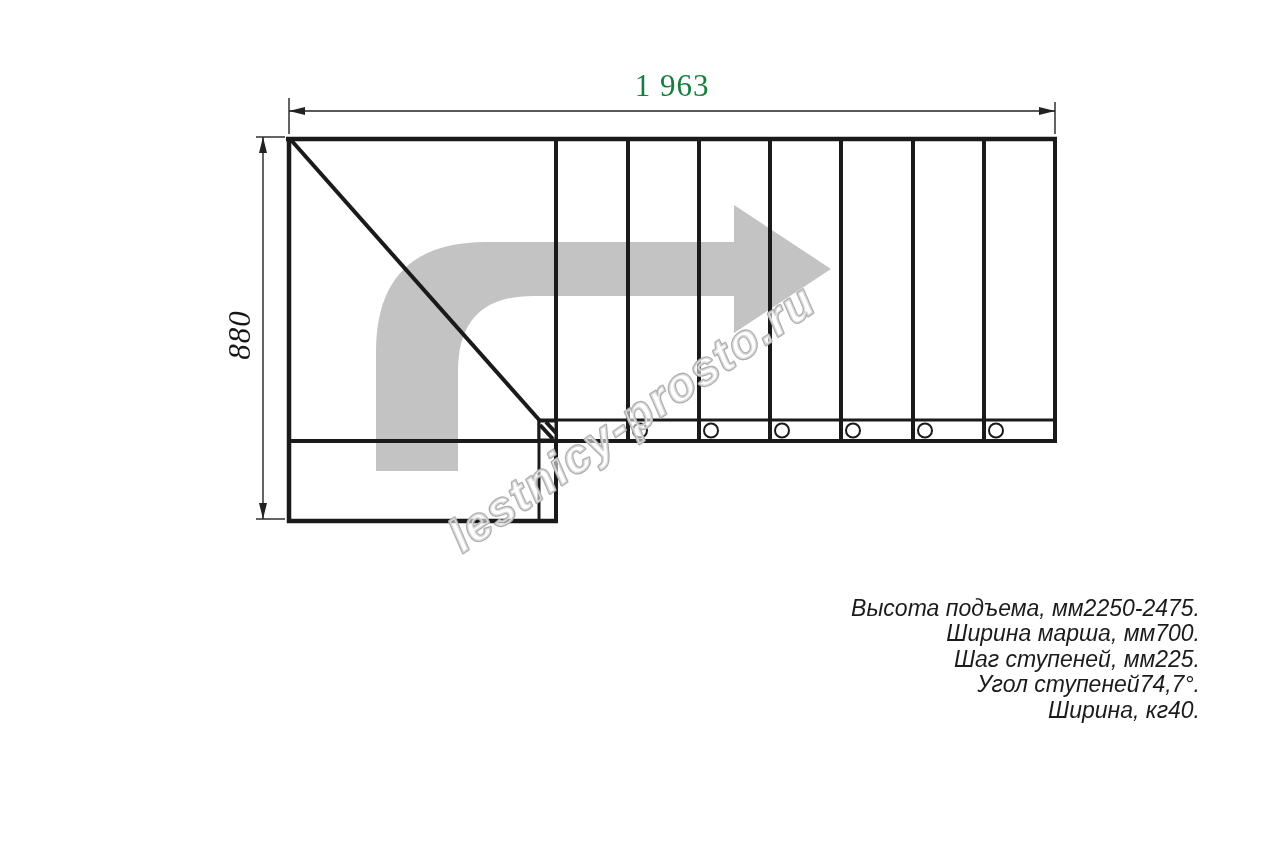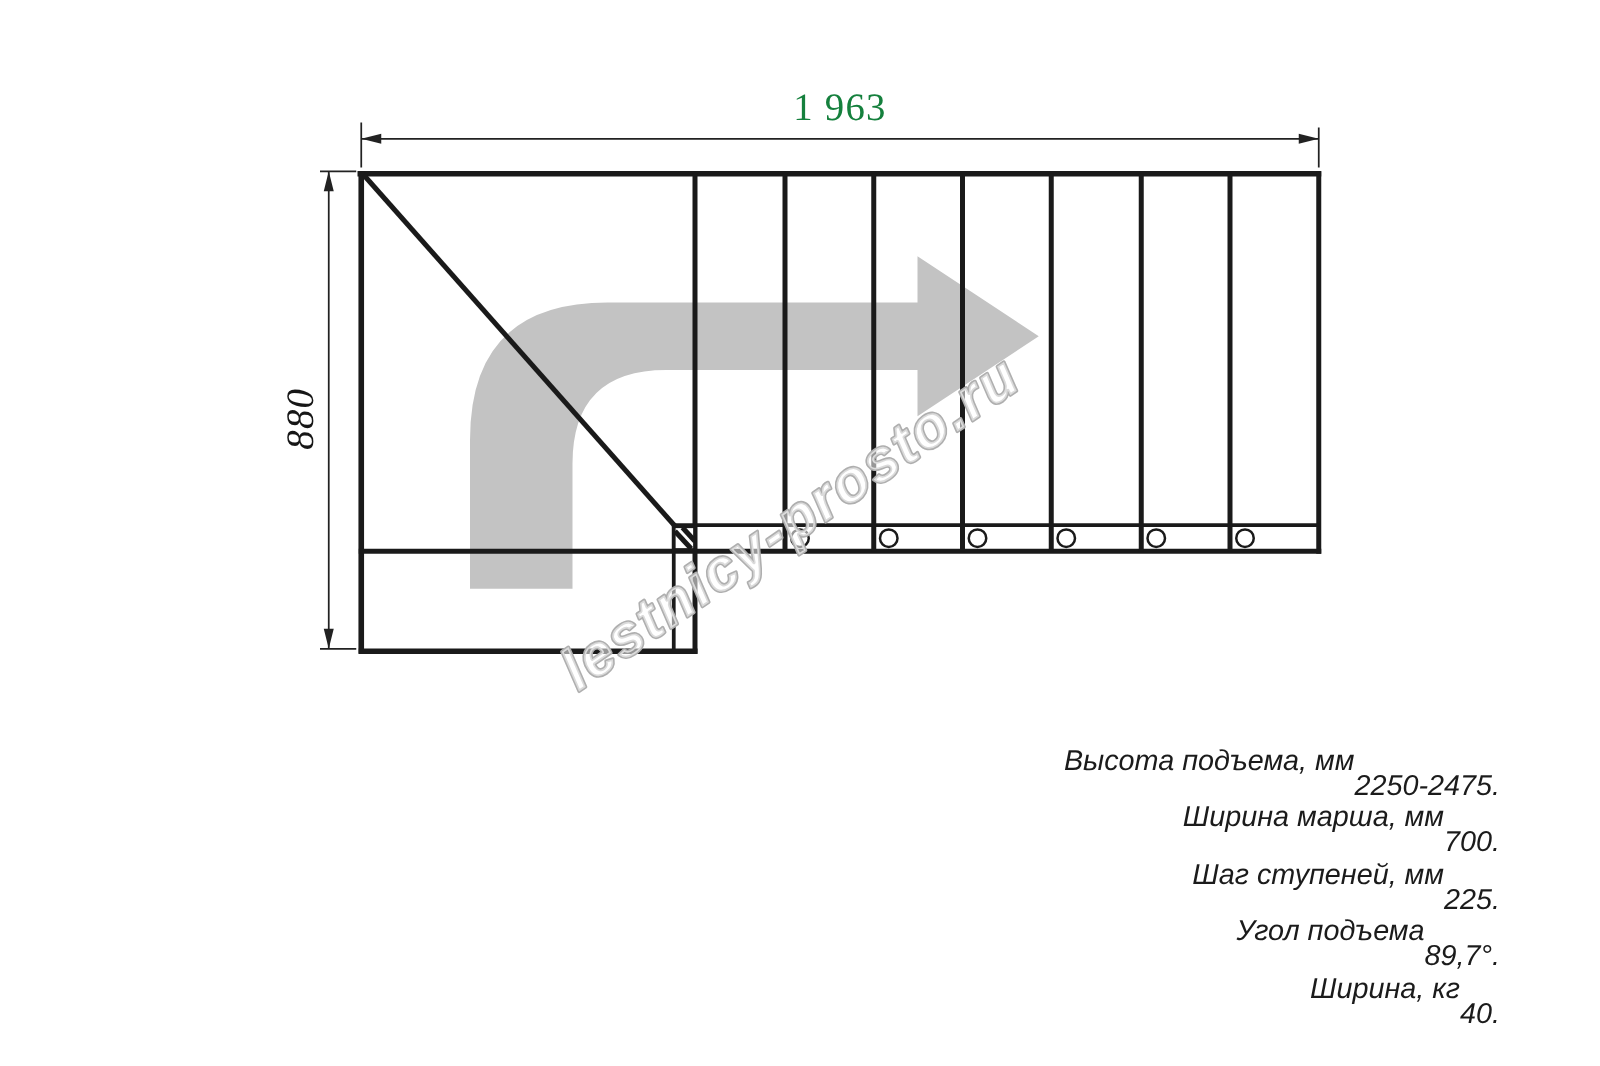--- a/index.html
+++ b/index.html
@@ -18,21 +18,21 @@
     font-family:"Liberation Serif",serif;font-style:italic;font-size:31px;color:#161616;
     transform:rotate(-90deg);transform-origin:50% 50%;letter-spacing:1px;
   }
   .specs{
     position:absolute;left:873px;top:596px;width:327px;
     font-family:"Liberation Sans",sans-serif;font-style:italic;
     font-size:23px;color:#1b1b1b;
   }
   .spec-row{display:flex;justify-content:flex-end;line-height:25.4px;white-space:nowrap;}
   .spec-label{text-align:left;}
-  .spec-value{text-align:right;margin-top:20px;}
+  .spec-value{text-align:right;}
 </style>
 </head>
 <body>
 
 <div class="canvas">
 
   <svg class="drawing-svg" width="1280" height="853" viewBox="0 0 1280 853">
 
     <path fill="#c3c3c3" d="M376,471 L376,352 Q376,242 486,242 L734,242 L734,205 L831,269 L734,333 L734,296 L533,296 Q458,296 458,371 L458,471 Z"></path>
 
@@ -102,22 +102,22 @@
     </div>
     <div class="spec-row">
       <span class="spec-label">Ширина марша, мм</span>
       <span class="spec-value">700.</span>
     </div>
     <div class="spec-row">
       <span class="spec-label">Шаг ступеней, мм</span>
       <span class="spec-value">225.</span>
     </div>
     <div class="spec-row">
-      <span class="spec-label">Угол подъема</span>
-      <span class="spec-value">89,7°.</span>
+      <span class="spec-label">Угол ступеней</span>
+      <span class="spec-value">74,7°.</span>
     </div>
     <div class="spec-row">
       <span class="spec-label">Ширина, кг</span>
       <span class="spec-value">40.</span>
     </div>
   </div>
 
 </div>
 
 </body></html>

